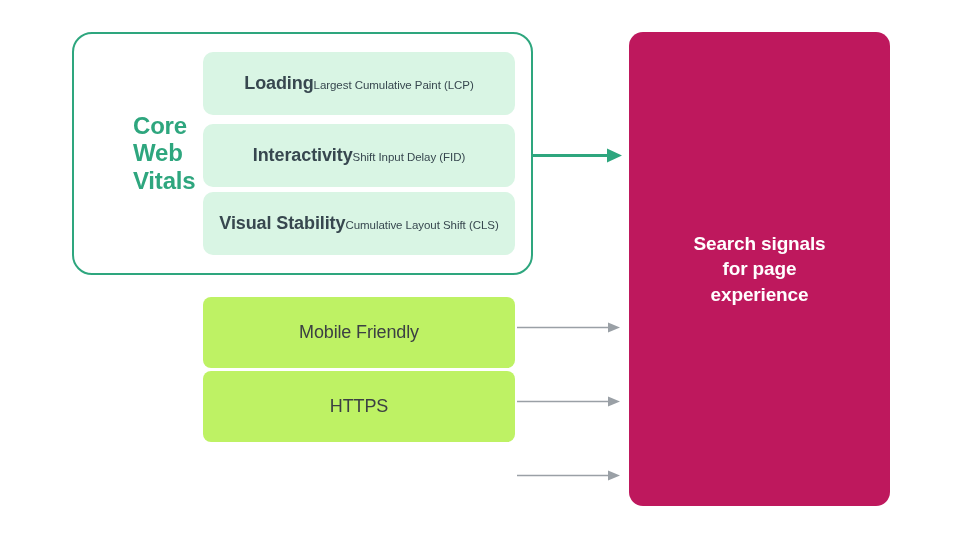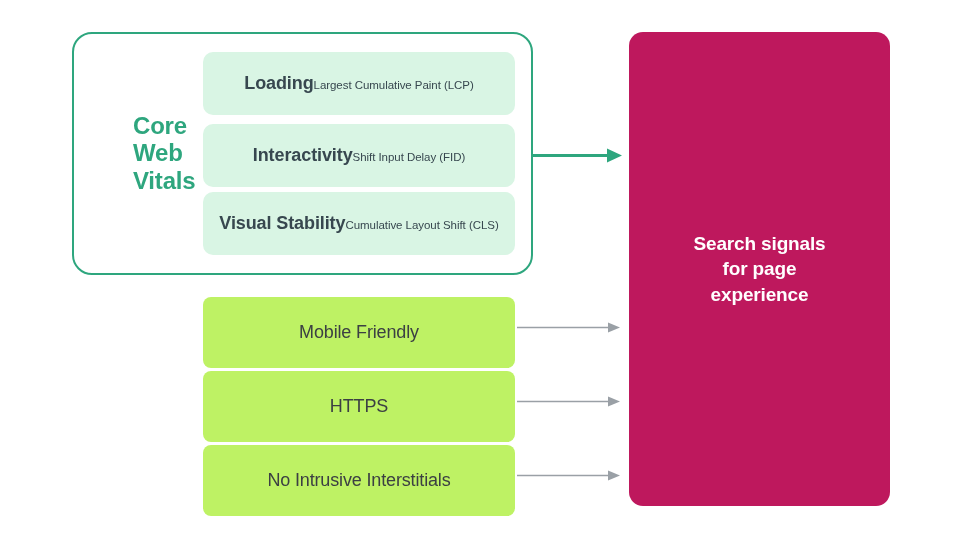--- a/index.html
+++ b/index.html
@@ -165,23 +165,20 @@
   </div>
 
   <div class="signal-card s0">
     <div class="signal-label">Mobile Friendly</div>
   </div>
 
   <div class="signal-card s1">
     <div class="signal-label">HTTPS</div>
   </div>
 
-  <div class="signal-card s2">
-    <div class="signal-label">No Intrusive Interstitials</div>
-  </div>
 
   <div class="dest-panel">
     <div class="dest-text">Search signals
 for page
 experience</div>
   </div>
 
   <svg class="arrows" width="960" height="540" viewBox="0 0 960 540">
 
     <g>

